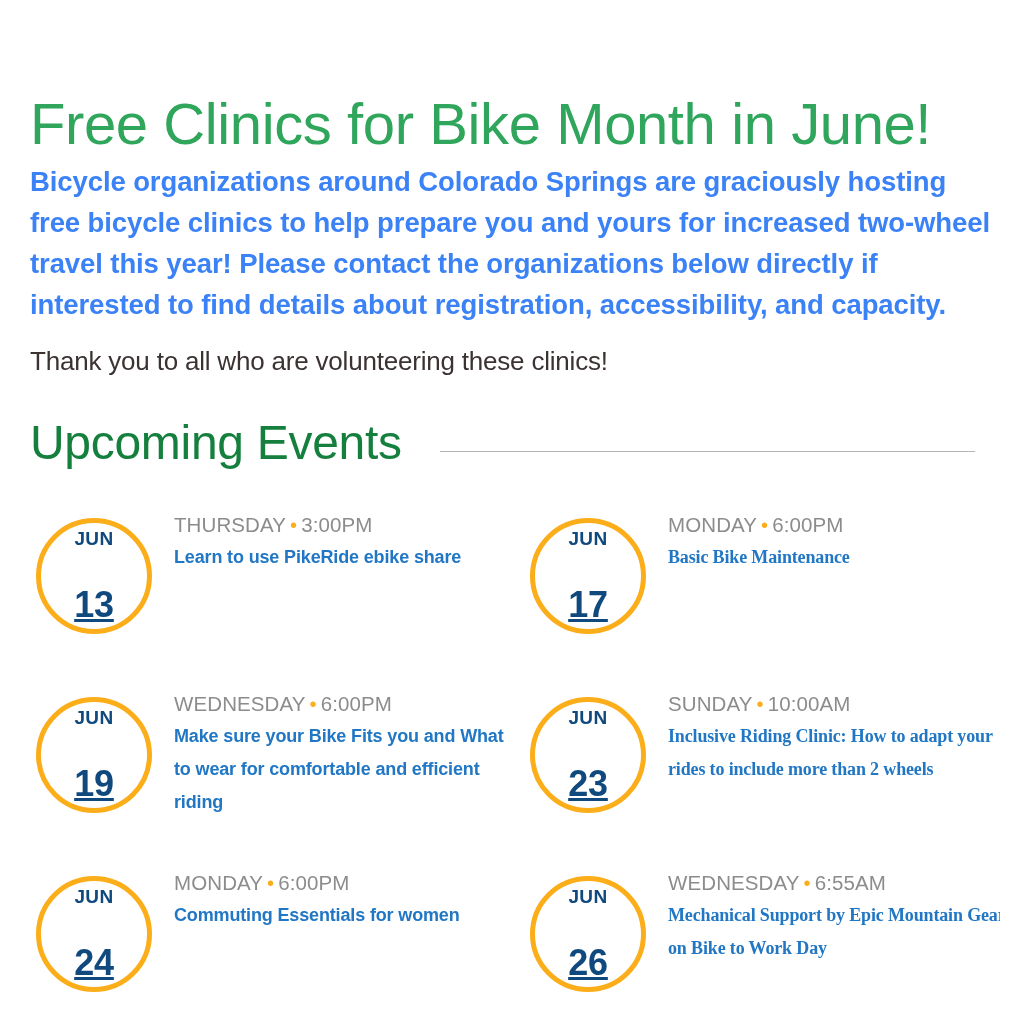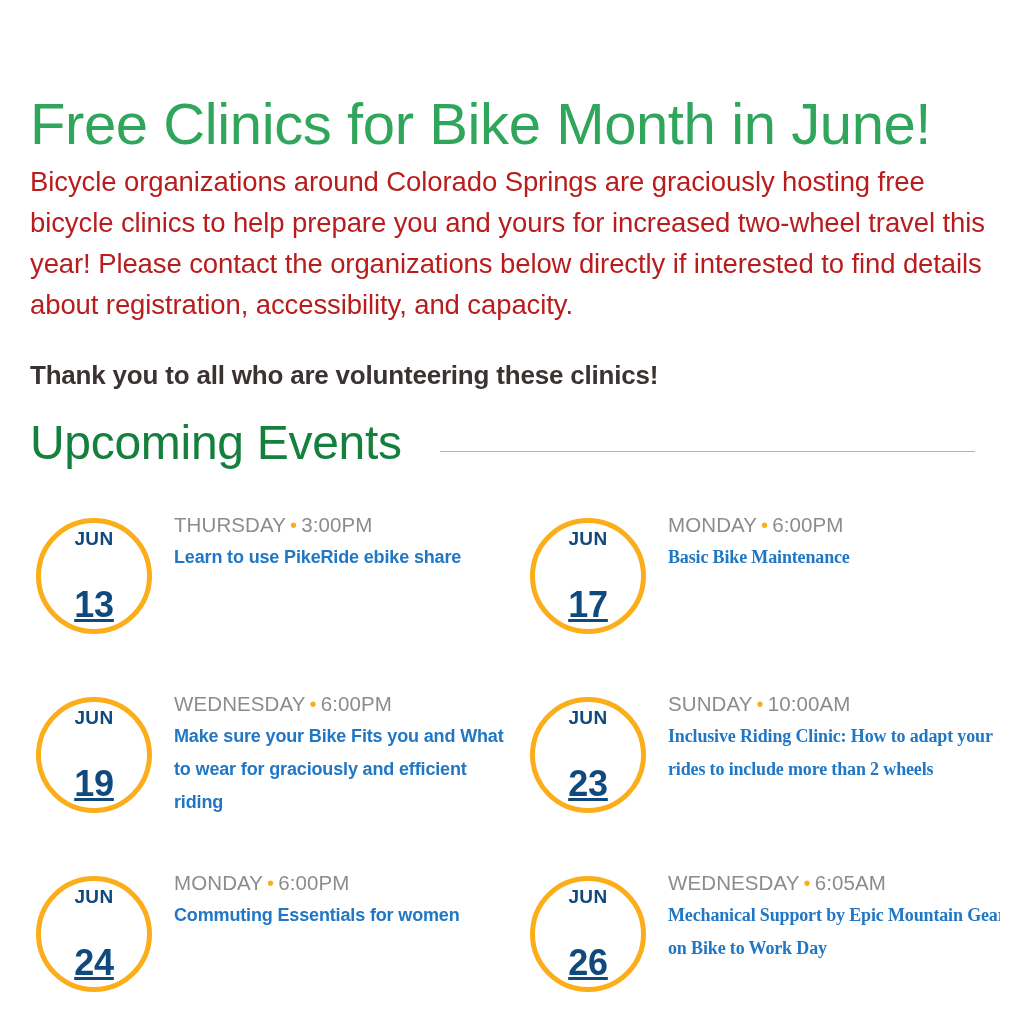--- a/index.html
+++ b/index.html
@@ -40,34 +40,34 @@
   }
 
   
   .intro {
     position: absolute;
     left: 30px;
     top: 133px;
     width: 968px;
     font-size: 27.5px;
     line-height: 41px;
-    font-weight: 400;
-    color: #b91c1c;
+    font-weight: 700;
+    color: #3b82f6;
     letter-spacing: -0.1px;
   }
 
   
   .thanks {
     position: absolute;
     left: 30px;
-    top: 331px;
+    top: 317px;
     width: 960px;
     font-size: 26px;
     line-height: 36px;
-    font-weight: 700;
+    font-weight: 400;
     color: #3B3232;
     letter-spacing: -0.2px;
   }
 
   
   .section-header {
     position: absolute;
     left: 30px;
     top: 408px;
     width: 945px;
@@ -224,21 +224,21 @@
 
     <div class="event col-left">
       <div class="date-badge">
         <span class="date-month">JUN</span>
         <span class="date-day">19</span>
       </div>
       <div class="event-body">
         <div class="event-meta">
           <span>WEDNESDAY</span><span class="meta-dot">•</span><span>6:00PM</span>
         </div>
-        <a class="event-title" href="#">Make sure your Bike Fits you and What to wear for graciously and efficient riding</a>
+        <a class="event-title" href="#">Make sure your Bike Fits you and What to wear for comfortable and efficient riding</a>
       </div>
     </div>
 
     <div class="event col-right">
       <div class="date-badge">
         <span class="date-month">JUN</span>
         <span class="date-day">23</span>
       </div>
       <div class="event-body">
         <div class="event-meta">
@@ -261,20 +261,20 @@
       </div>
     </div>
 
     <div class="event col-right">
       <div class="date-badge">
         <span class="date-month">JUN</span>
         <span class="date-day">26</span>
       </div>
       <div class="event-body">
         <div class="event-meta">
-          <span>WEDNESDAY</span><span class="meta-dot">•</span><span>6:05AM</span>
+          <span>WEDNESDAY</span><span class="meta-dot">•</span><span>6:55AM</span>
         </div>
         <a class="event-title" href="#">Mechanical Support by Epic Mountain Gear on Bike to Work Day</a>
       </div>
     </div>
 
   </div>
 </div>
 
 </body></html>

